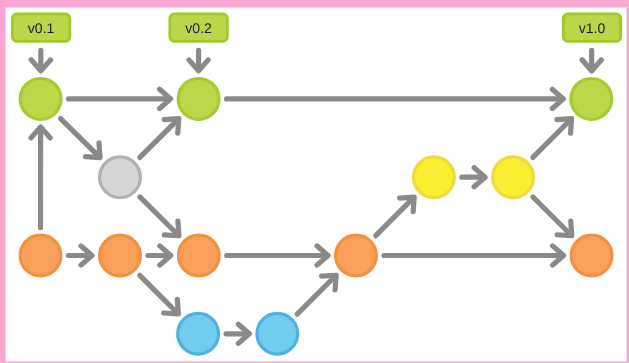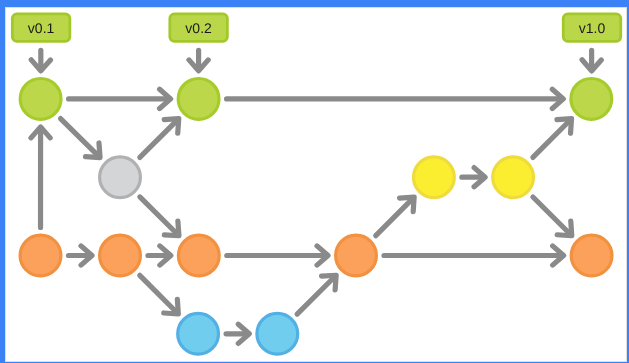--- a/index.html
+++ b/index.html
@@ -1,17 +1,17 @@
 <!DOCTYPE html>
 <html><head>
 <meta charset="utf-8">
 <style>
   html,body{margin:0;padding:0;background:#ffffff;}
   body{width:629px;height:363px;overflow:hidden;font-family:"Liberation Sans",sans-serif;}
-  #stage{position:relative;width:629px;height:363px;background:#3b82f6;}
+  #stage{position:relative;width:629px;height:363px;background:#f9a8d4;}
   #frame{position:absolute;left:5px;top:7px;width:622px;height:355px;border:1px solid #dedee2;background:#fff;box-sizing:border-box;}
   #graph{position:absolute;left:0;top:0;width:629px;height:363px;}
   #labels-layer{filter:opacity(100%);}
   .ntext{font-family:"Liberation Sans",sans-serif;font-size:14px;fill:#1a1a1a;-webkit-font-smoothing:antialiased;text-rendering:geometricPrecision;}
 </style>
 </head>
 <body>
 
 <div id="stage">
   <div id="frame"></div>

